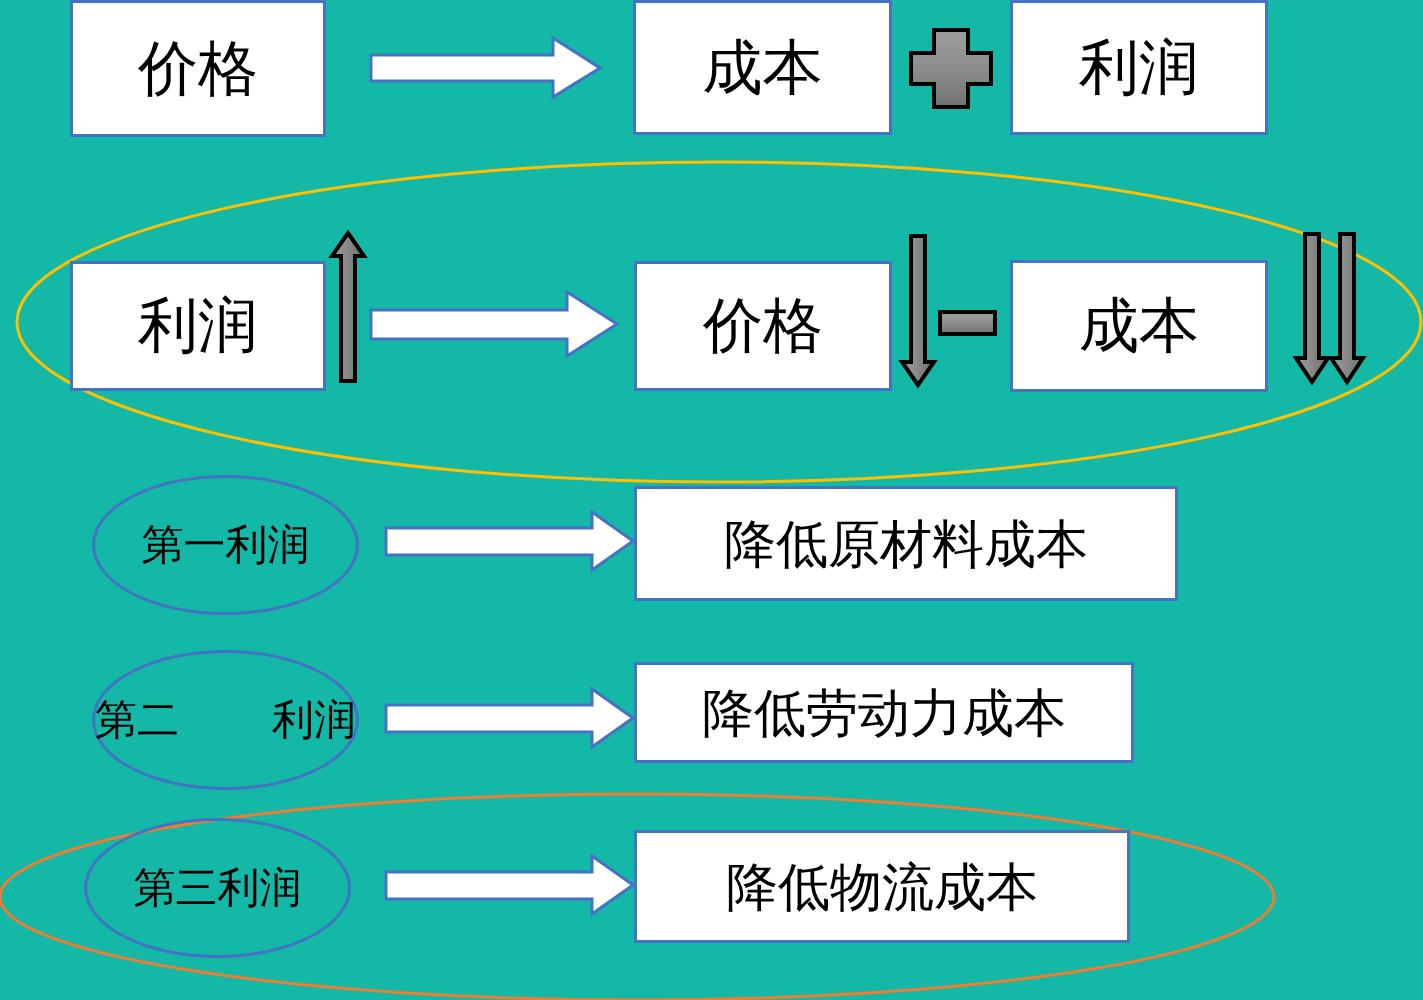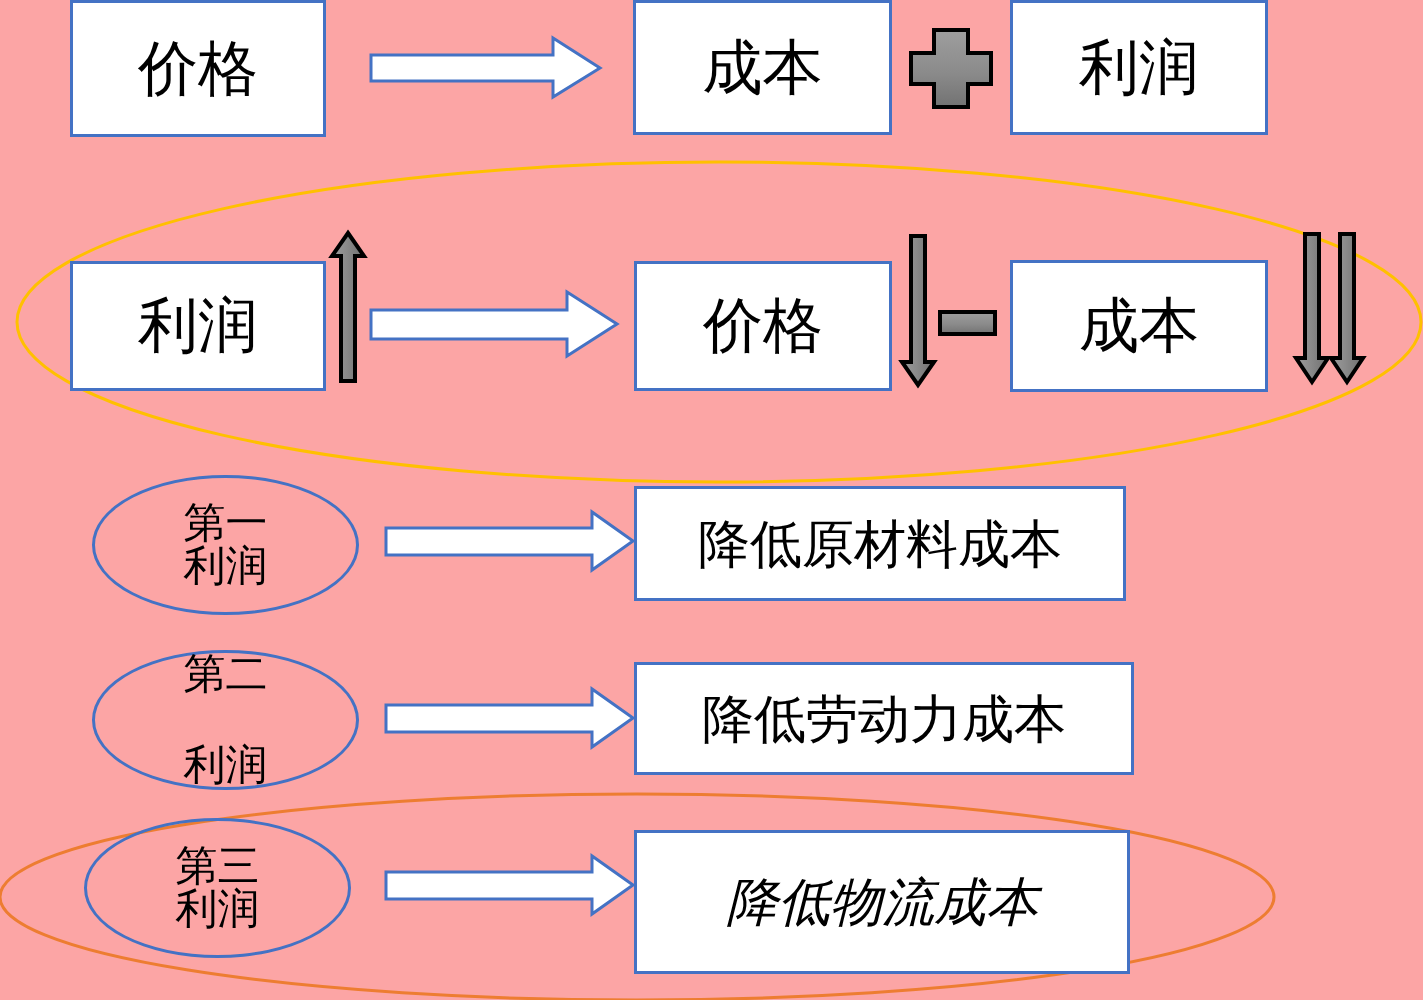--- a/index.html
+++ b/index.html
@@ -4,21 +4,21 @@
 <style>
   html, body {
     margin: 0;
     padding: 0;
     background: #ffffff;
   }
   #canvas {
     position: relative;
     width: 1423px;
     height: 1000px;
-    background: #fca5a5;
+    background: #14b8a6;
     overflow: hidden;
     font-family: "Liberation Sans", "DejaVu Sans", sans-serif;
   }
   .svg-layer {
     position: absolute;
     left: 0;
     top: 0;
     width: 1423px;
     height: 1000px;
     pointer-events: none;
@@ -38,21 +38,21 @@
     display: block;
     white-space: nowrap;
   }
   .ellipse-node {
     position: absolute;
     box-sizing: border-box;
     border: 3px solid #4472c4;
     border-radius: 50%;
     background: transparent;
     display: flex;
-    flex-direction: column;
+    flex-direction: row;
     align-items: center;
     justify-content: center;
     color: #000000;
     line-height: 1.02;
   }
   .ellipse-line {
     display: block;
     white-space: nowrap;
   }
   .big-text { font-size: 60px; }
@@ -126,35 +126,35 @@
 
   <div class="box" style="left:1010px; top:260px; width:258px; height:132px;">
     <span class="box-label big-text">成本</span>
   </div>
 
   <div class="ellipse-node" style="left:92px; top:475px; width:267px; height:140px;">
     <span class="ellipse-line small-text">第一</span>
     <span class="ellipse-line small-text">利润</span>
   </div>
 
-  <div class="box" style="left:634px; top:486px; width:492px; height:115px;">
+  <div class="box" style="left:634px; top:486px; width:544px; height:115px;">
     <span class="box-label mid-text">降低原材料成本</span>
   </div>
 
   <div class="ellipse-node" style="left:92px; top:650px; width:267px; height:140px;justify-content:space-between;">
     <span class="ellipse-line small-text">第二</span>
     <span class="ellipse-line small-text">利润</span>
   </div>
 
-  <div class="box" style="left:634px; top:662px; width:500px; height:113px;">
+  <div class="box" style="left:634px; top:662px; width:500px; height:101px;">
     <span class="box-label mid-text">降低劳动力成本</span>
   </div>
 
   <div class="ellipse-node" style="left:84px; top:818px; width:267px; height:140px;">
     <span class="ellipse-line small-text">第三</span>
     <span class="ellipse-line small-text">利润</span>
   </div>
 
-  <div class="box" style="left:634px; top:830px; width:496px; height:144px;font-style:italic;">
+  <div class="box" style="left:634px; top:830px; width:496px; height:113px;">
     <span class="box-label mid-text">降低物流成本</span>
   </div>
 
 </div>
 
 </body></html>

